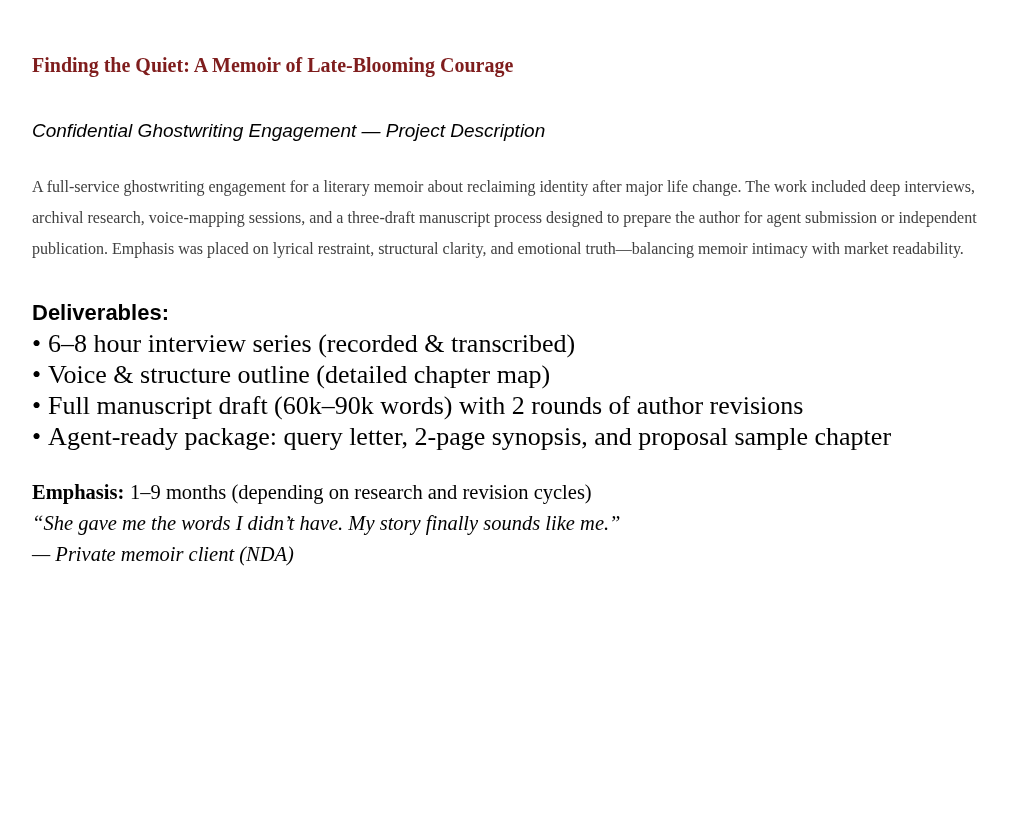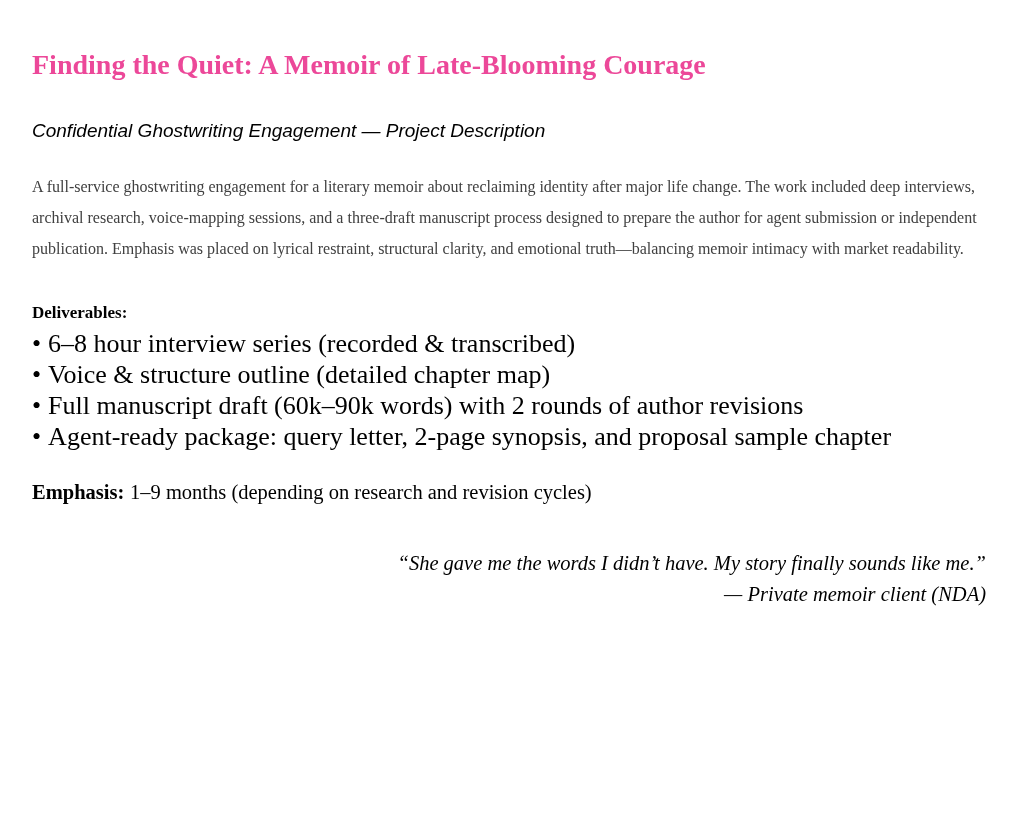--- a/index.html
+++ b/index.html
@@ -12,44 +12,44 @@
   .page {
     width: 1024px;
     height: 839px;
     background: #ffffff;
     color: #000000;
     padding: 48px 38px 0 32px;
   }
   .doc-title {
     font-family: "Liberation Serif", "DejaVu Serif", serif;
     font-weight: bold;
-    font-size: 28px;
+    font-size: 20px;
     line-height: 34px;
-    color: #ec4899;
+    color: #7f1d1d;
   }
   .doc-subtitle {
     margin-top: 37px;
     font-family: "Liberation Sans", "DejaVu Sans", sans-serif;
     font-style: italic;
     font-size: 19px;
     line-height: 24px;
     color: #000000;
   }
   .doc-paragraph {
     margin-top: 28px;
     font-family: "Liberation Serif", "DejaVu Serif", serif;
     font-size: 16px;
     line-height: 31px;
     color: #404040;
   }
   .deliverables-heading {
     margin-top: 33px;
-    font-family: Liberation Serif, serif;
+    font-family: Liberation Sans, sans-serif;
     font-weight: bold;
-    font-size: 17px;
+    font-size: 22px;
     line-height: 31px;
   }
   .bullet-line {
     font-family: "Liberation Serif", "DejaVu Serif", serif;
     font-size: 26px;
     line-height: 31px;
   }
   .bullet-glyph {
     padding-right: 7px;
   }
@@ -59,26 +59,24 @@
     font-size: 20.5px;
     line-height: 31px;
   }
   .timeline-label {
     font-weight: bold;
   }
   .timeline-value {
     margin-left: 0.28em;
   }
   .testimonial {
-    margin-top: 40px;
     font-family: "Liberation Serif", "DejaVu Serif", serif;
     font-style: italic;
     font-size: 20.5px;
     line-height: 31px;
-    text-align: right;
   }
 </style>
 </head>
 <body>
 
 <div class="page">
 
   <h1 class="doc-title">Finding the Quiet: A Memoir of Late-Blooming Courage</h1>
 
   <div class="doc-subtitle">Confidential Ghostwriting Engagement — Project Description</div>

